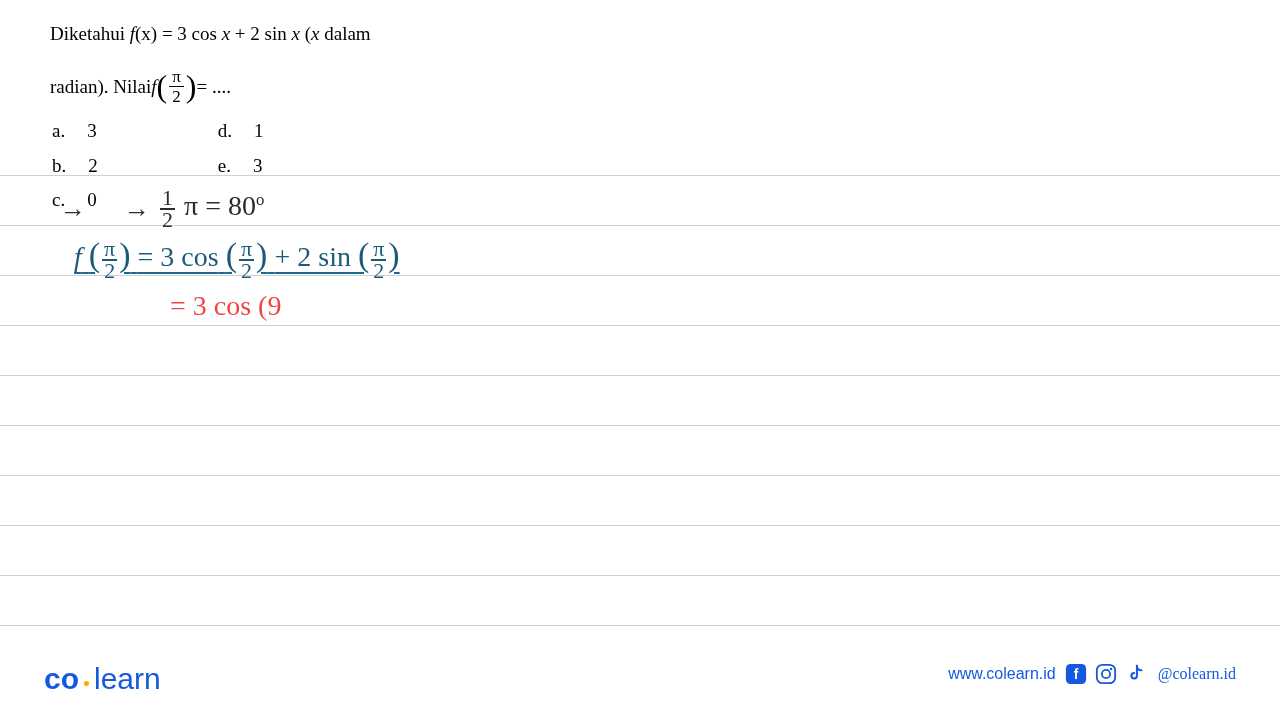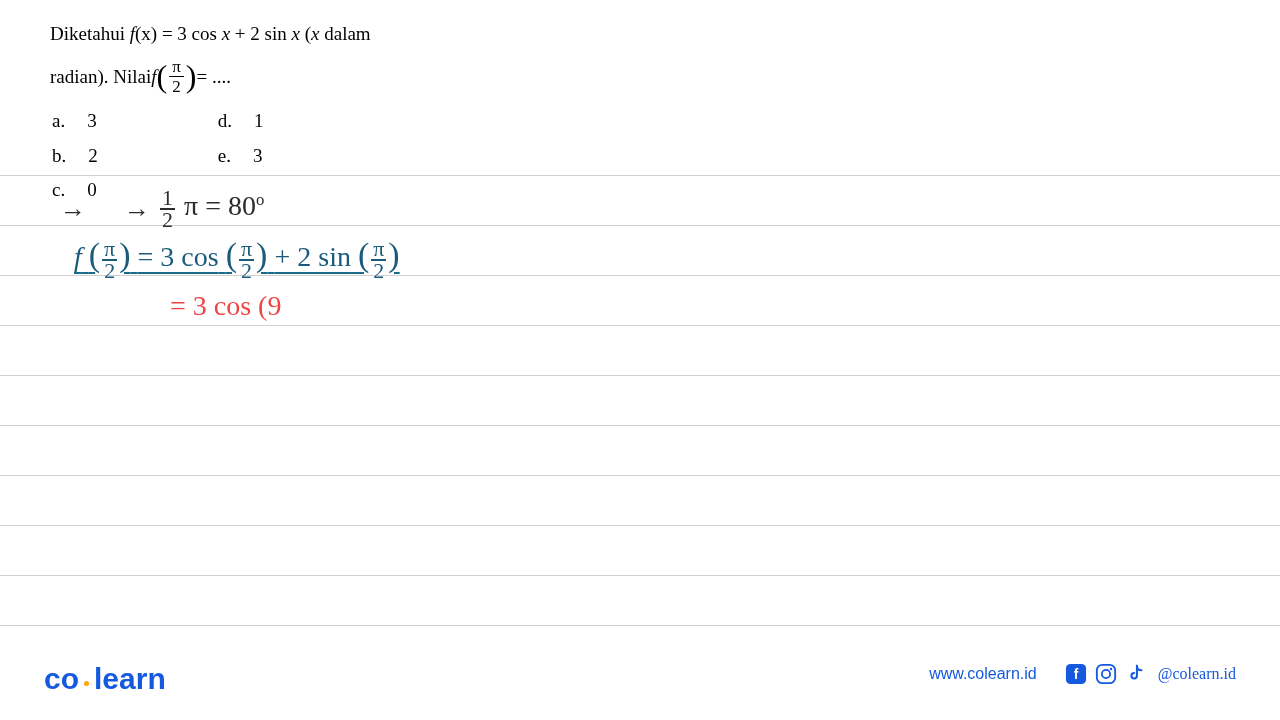--- a/index.html
+++ b/index.html
@@ -20,21 +20,21 @@
       font-size: 19px;
       color: #000;
       line-height: 1.7;
     }
     .problem-line1 {
       font-family: Georgia, serif;
     }
     .problem-line2 {
       display: flex;
       align-items: center;
-      margin-top: 8px;
+      margin-top: 18px;
     }
     .fraction-display {
       display: inline-flex;
       flex-direction: column;
       align-items: center;
       vertical-align: middle;
       font-size: 17px;
       line-height: 1;
       margin: 0 2px;
     }
@@ -144,27 +144,27 @@
       height: 5px;
       background: #ffa500;
       border-radius: 50%;
       margin: 0 3px;
       position: relative;
       top: 4px;
     }
     .logo-learn {
       font-family: Arial, sans-serif;
       font-size: 30px;
-      font-weight: 700;
+      font-weight: 400;
       color: #1459e0;
     }
     .footer-right {
       display: flex;
       align-items: center;
-      gap: 27px;
+      gap: 8px;
     }
     .website {
       font-family: Arial, sans-serif;
       font-size: 16px;
       color: #1459e0;
     }
     .social-icons {
       display: flex;
       align-items: center;
       gap: 6px;

